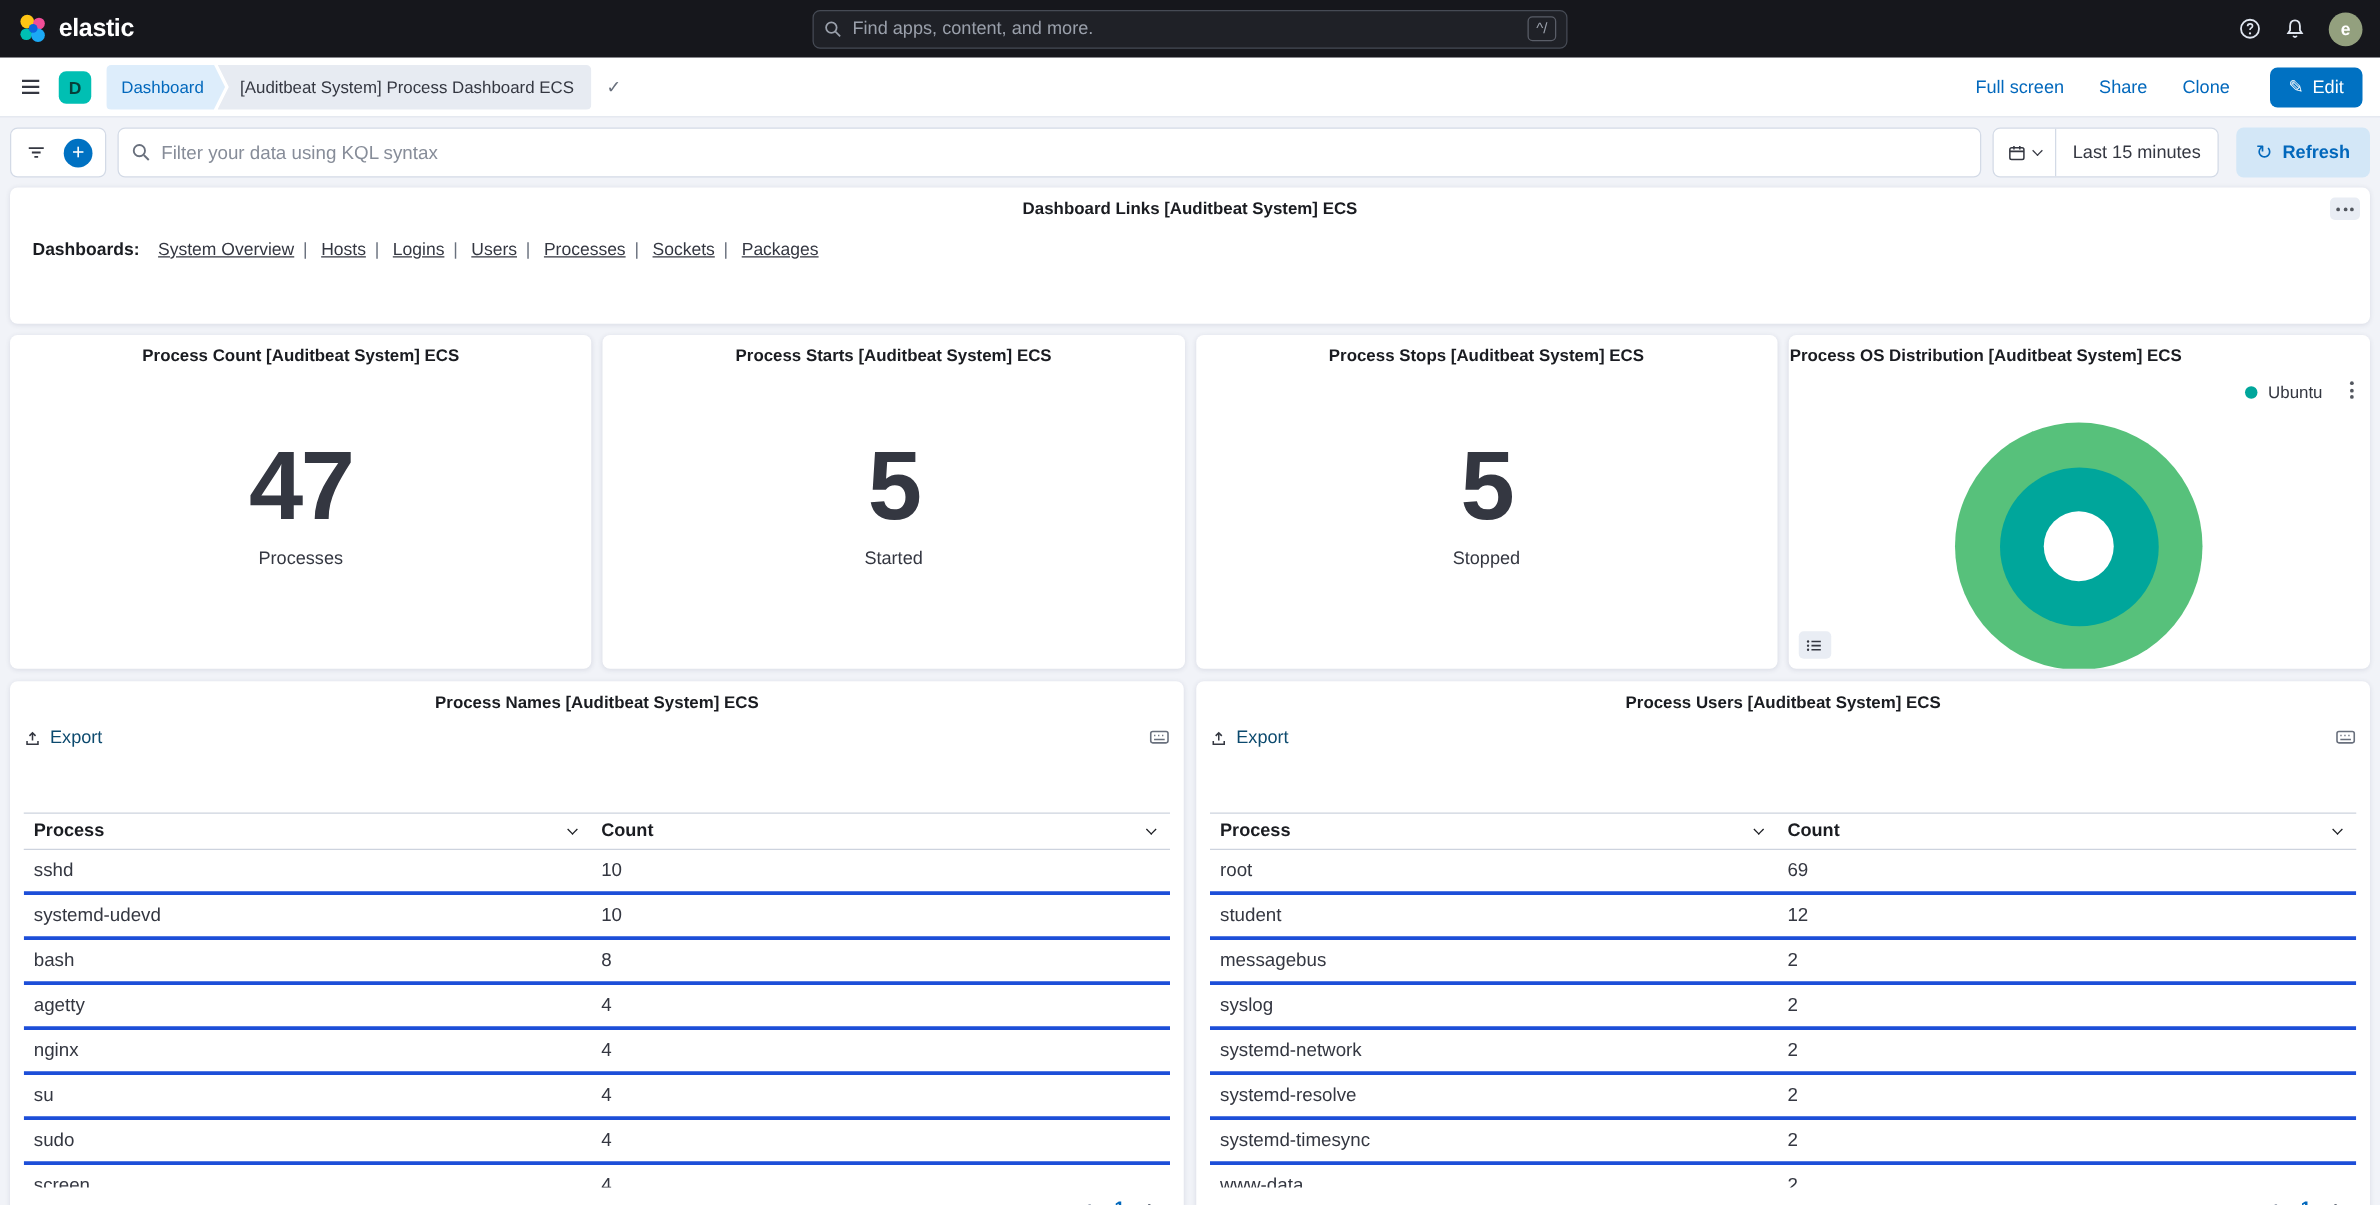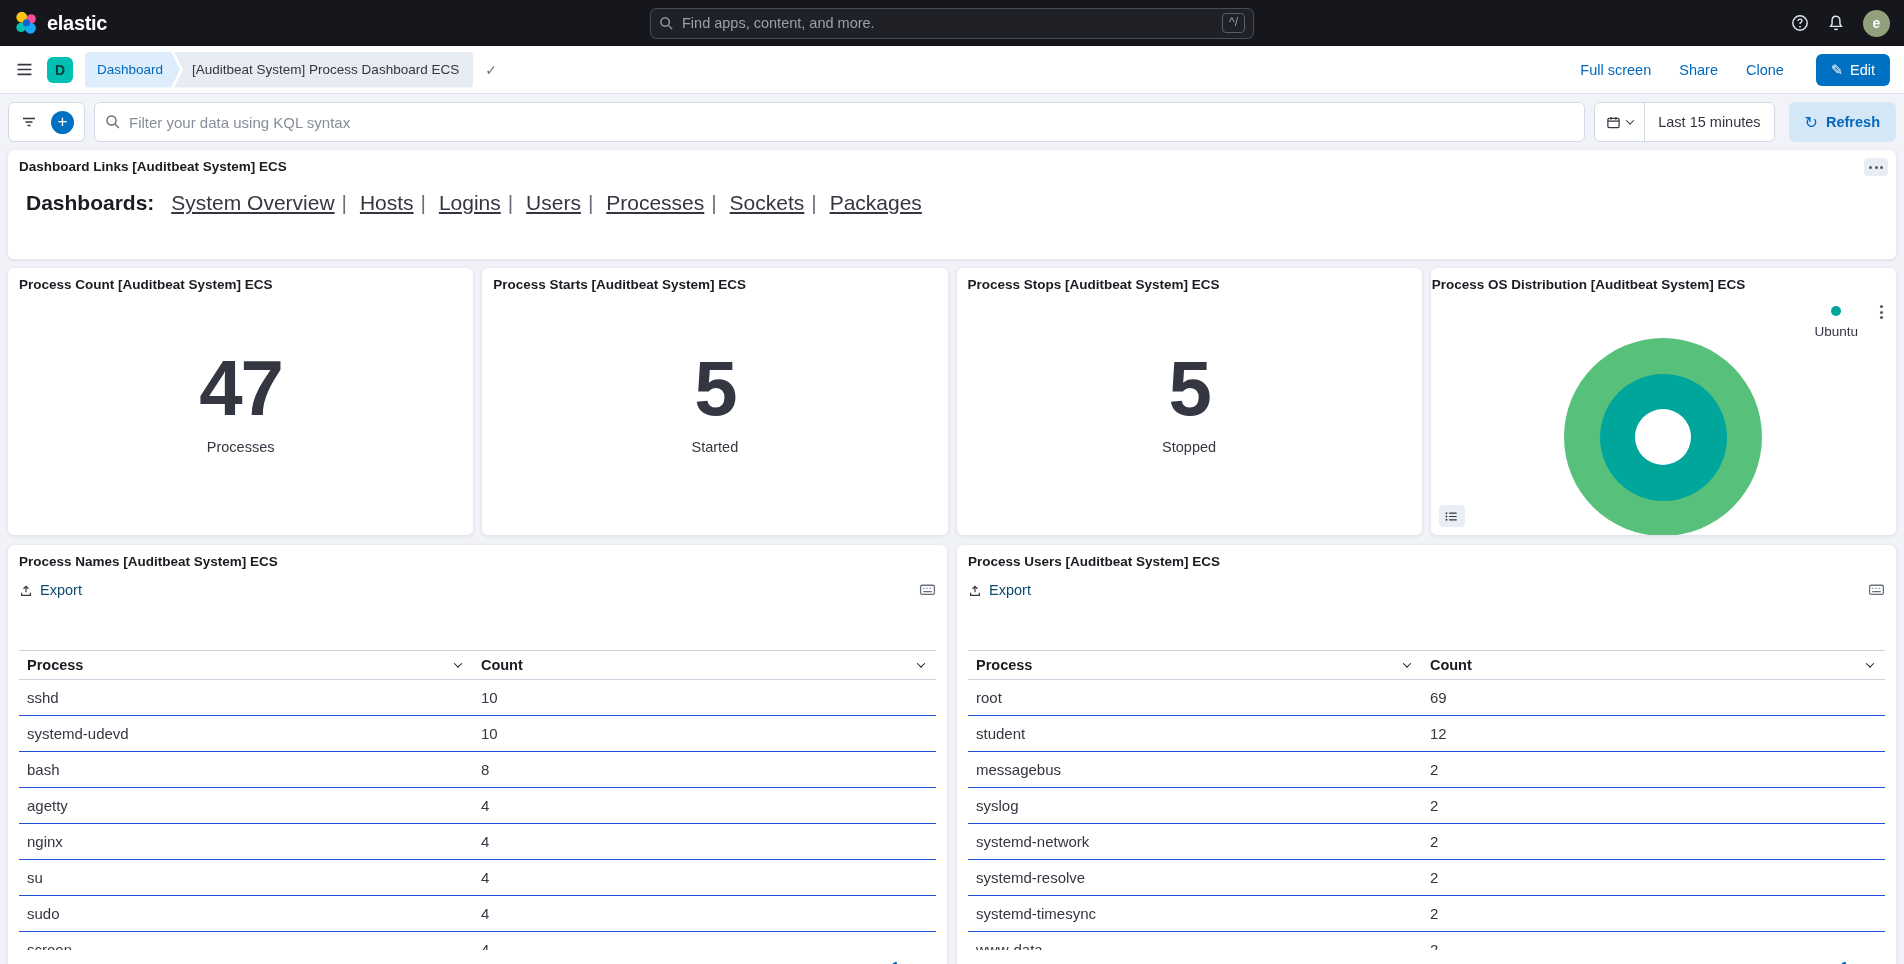--- a/index.html
+++ b/index.html
@@ -54,40 +54,40 @@
   .refresh-btn{margin-left:5px;height:40px;background:#d3e7f7;color:#0268bc;border:none;border-radius:6px;padding:0 16px;
     font-size:14.5px;font-weight:600;font-family:inherit;display:flex;align-items:center;gap:8px;cursor:pointer;}
   .refresh-glyph{font-size:16px;font-weight:400;}
 
   .chev{display:inline-block;width:6px;height:6px;border-right:1.7px solid currentColor;border-bottom:1.7px solid currentColor;
     transform:rotate(45deg) translate(-1px,-1px);}
 
   
   .main{padding:0 8px 8px;}
   .panel{background:#fff;border-radius:6px;box-shadow:0 1px 4px rgba(50,60,90,.12);position:relative;}
-  .p-title{font-size:13.5px;font-weight:700;color:#1a1c21;}
+  .p-title{font-size:13.5px;font-weight:700;color:#1a1c21;text-align:center;}
 
   .links-panel{height:109px;padding:9px 11px;margin-bottom:9px;}
-  .links-line{margin:17px 0 0 7px;font-size:21px;}
+  .links-line{margin:17px 0 0 7px;font-size:14px;}
   .links-prefix{font-weight:700;color:#1a1c21;margin-right:4px;}
   .links-line a{color:#343741;text-decoration:underline;cursor:pointer;margin:0 7px;}
   .links-line .sep{color:#69707d;}
   .panel-dots{position:absolute;top:8px;right:8px;width:24px;height:18px;border-radius:4px;background:#e9edf4;border:none;
     display:flex;align-items:center;justify-content:center;gap:2.5px;cursor:pointer;}
   .pdot{width:3px;height:3px;border-radius:50%;background:#53575f;}
 
   .stats-row{display:grid;grid-template-columns:repeat(4,1fr);gap:9px;height:267px;margin-bottom:10px;}
   .metric-panel{display:flex;flex-direction:column;align-items:center;justify-content:center;padding-top:0;}
   .metric-panel .p-title{position:absolute;top:9px;left:11px;right:11px;}
   .metric-value{font-size:78px;font-weight:700;color:#343741;line-height:1;letter-spacing:-2px;}
   .metric-label{margin-top:12px;font-size:14.5px;color:#343741;}
 
   .os-panel{overflow:hidden;}
   .os-panel .p-title{position:absolute;top:9px;left:1px;}
-  .legend{position:absolute;top:38px;right:38px;display:flex;align-items:center;gap:8px;cursor:pointer;flex-direction:column;}
+  .legend{position:absolute;top:38px;right:38px;display:flex;align-items:center;gap:8px;cursor:pointer;}
   .legend-dot{width:10px;height:10px;border-radius:50%;}
   .legend-label{font-size:13.5px;color:#343741;}
   .vdots{position:absolute;top:34px;right:10px;display:flex;flex-direction:column;gap:2.5px;background:none;border:none;cursor:pointer;padding:3px;}
   .donut{position:absolute;left:50%;top:70px;transform:translateX(-50%);width:198px;height:198px;border-radius:50%;
     display:flex;align-items:center;justify-content:center;}
   .donut-mid{width:127px;height:127px;border-radius:50%;display:flex;align-items:center;justify-content:center;}
   .donut-hole{width:56px;height:56px;border-radius:50%;background:#fff;}
   .legend-toggle{position:absolute;left:8px;bottom:8px;width:26px;height:22px;border-radius:4px;background:#e9edf4;border:none;
     display:flex;align-items:center;justify-content:center;cursor:pointer;}
 
@@ -97,21 +97,21 @@
   .export-link{display:flex;align-items:flex-end;gap:7px;font-size:14.5px;color:#0c4a6e;background:none;border:none;
     font-family:inherit;cursor:pointer;}
   .kb-btn{margin-left:auto;background:none;border:none;cursor:pointer;}
   .dtable{margin-top:8px;display:flex;flex-direction:column;}
   .t-head{display:flex;border-top:1px solid #cdd3de;border-bottom:1px solid #cdd3de;height:30px;align-items:center;margin-top:44px;}
   .th{display:flex;align-items:center;justify-content:space-between;padding:0 12px 0 8px;font-size:14.5px;font-weight:700;
     color:#1a1c21;cursor:pointer;}
   .col-p{flex:0 0 49.5%;}
   .col-c{flex:1;}
   .t-body{height:270px;overflow:hidden;}
-  .t-row{display:flex;height:36px;align-items:center;border-bottom:1px solid #1d4ed8;font-size:15px;color:#343741;}
+  .t-row{display:flex;height:36px;align-items:center;border-bottom:3px solid #1d4ed8;font-size:15px;color:#343741;}
   .td{padding-left:8px;white-space:nowrap;overflow:hidden;}
   .pager{margin-top:auto;align-self:flex-end;display:flex;align-items:center;gap:18px;padding:6px 12px 2px 0;font-size:15px;}
   .pg-prev{color:#a6adba;font-size:19px;cursor:pointer;}
   .pg-next{color:#69707d;font-size:19px;cursor:pointer;}
   .pg-num{color:#0268bc;font-weight:600;text-decoration:underline;cursor:pointer;font-size:14.5px;}
 </style>
 </head>
 <body>
 
 <header class="topbar">

